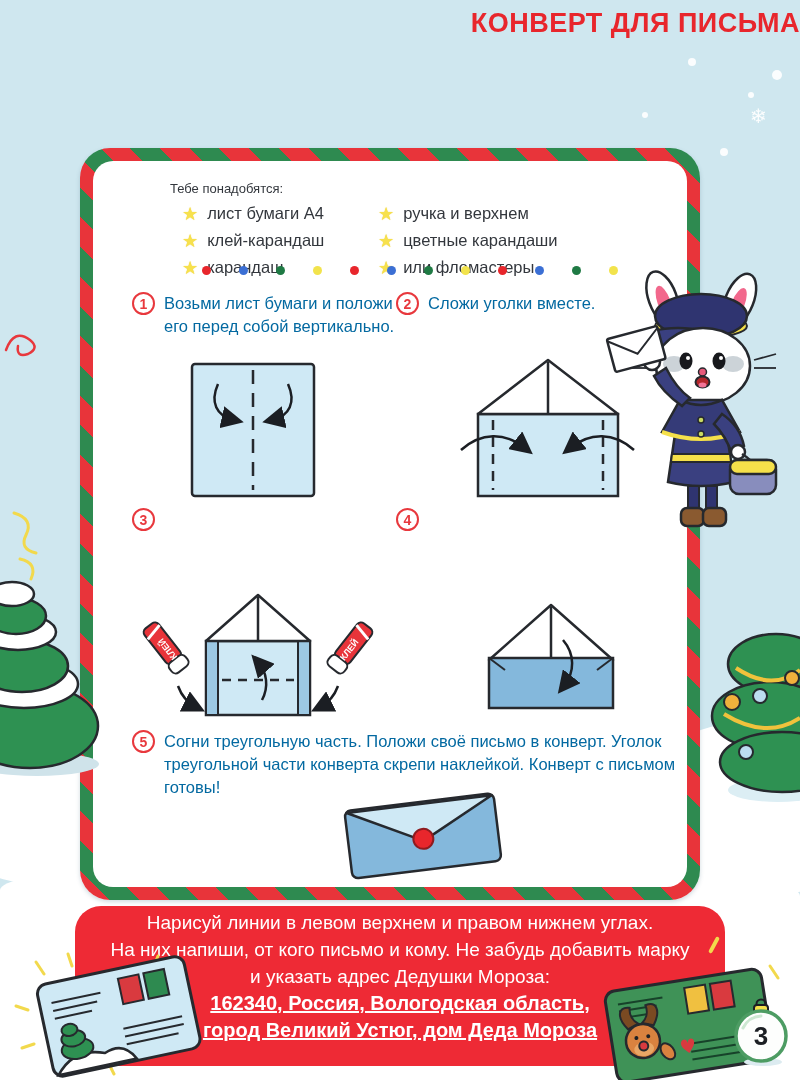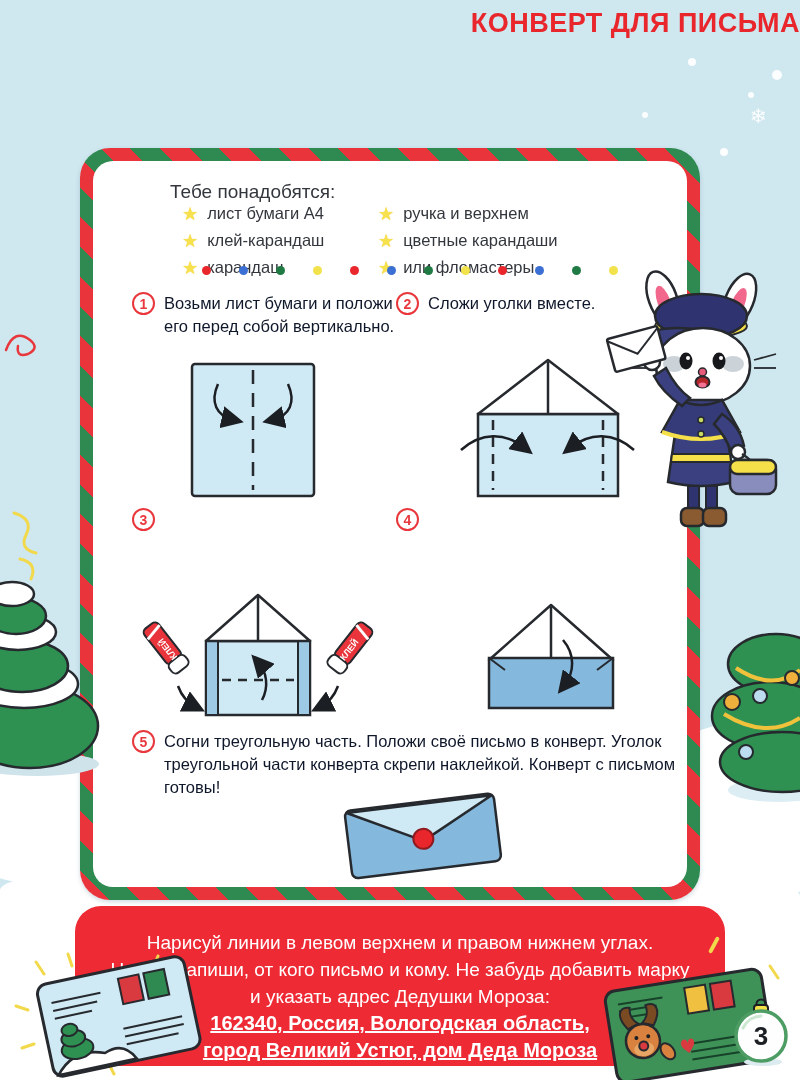--- a/index.html
+++ b/index.html
@@ -27,61 +27,61 @@
     position:absolute;left:80px;top:148px;width:620px;height:752px;z-index:2;
     border-radius:30px;
     background:repeating-linear-gradient(45deg,#e8343a 0 21px,#2e8a50 21px 42px);
     box-shadow:0 2px 4px rgba(70,110,130,.25);
   }
   .card-inner{
     position:absolute;left:13px;top:13px;right:13px;bottom:13px;
     background:#ffffff;border-radius:20px;
   }
   
-  .materials-header{position:absolute;left:170px;top:181px;font-size:19px;color:#33373d;z-index:3;}
+  .materials-header{position:absolute;left:170px;top:181px;font-size:13px;color:#33373d;z-index:3;}
   .mat-col{position:absolute;z-index:3;list-style:none;margin:0;padding:0;}
   .mat-col li{display:flex;align-items:center;gap:9px;height:27px;font-size:16.5px;color:#33373d;}
   .mat-col.c1{left:182px;top:200px;}
   .mat-col.c2{left:378px;top:200px;}
   .star{color:#f7e14d;font-size:18px;line-height:1;text-shadow:0 0 1px #e8c93c;}
   
   .dots{position:absolute;left:202px;top:266px;display:flex;gap:28px;z-index:3;}
   .dots span{width:9px;height:9px;border-radius:50%;}
   .dot-r{background:#e8262c;} .dot-b{background:#3b6fd4;}
   .dot-g{background:#1f7a44;} .dot-y{background:#f2e34c;}
   
   .step{position:absolute;z-index:3;}
   .step-head{display:flex;gap:9px;}
   .step-num{
     flex:0 0 auto;width:23px;height:23px;border:2px solid #e8383d;border-radius:50%;
     color:#e8383d;display:flex;align-items:center;justify-content:center;
     font-size:14px;font-weight:bold;box-sizing:border-box;background:#fff;
   }
-  .step-text{margin:0;font-size:16.5px;line-height:1.38;color:#0f172a;}
+  .step-text{margin:0;font-size:16.5px;line-height:1.38;color:#0369a1;}
   .s1{left:132px;top:292px;width:268px;}
   .s2{left:396px;top:292px;width:272px;}
   .s3{left:132px;top:508px;width:268px;}
   .s4{left:396px;top:508px;width:282px;}
   .s5{left:132px;top:730px;width:548px;}
   .diagram{position:absolute;z-index:3;}
   .d1{left:188px;top:360px;}
   .d2{left:455px;top:352px;}
   .d3{left:138px;top:586px;}
   .d4{left:468px;top:596px;}
   .d5{left:330px;top:786px;}
   
   .bunny{position:absolute;left:602px;top:264px;z-index:4;}
   .tree-left{position:absolute;left:-18px;top:566px;z-index:3;}
   .tree-right{position:absolute;left:698px;top:612px;z-index:3;}
   .squiggle{position:absolute;z-index:2;}
   
   .banner{
     position:absolute;left:75px;top:906px;width:650px;height:160px;z-index:4;
     background:#ee2a35;border-radius:26px;color:#fff;text-align:center;
-    padding-top:23px;box-sizing:border-box;
+    padding-top:3px;box-sizing:border-box;
   }
   .banner p{margin:0;font-size:19px;line-height:27px;}
   .banner p.bold{font-weight:bold;font-size:20px;text-decoration:underline;}
   .postcard{position:absolute;z-index:5;}
   .pc-left{left:6px;top:948px;}
   .pc-right{left:592px;top:960px;}
   .ornament{position:absolute;left:730px;top:994px;z-index:5;}
 </style>
 </head>
 <body>

